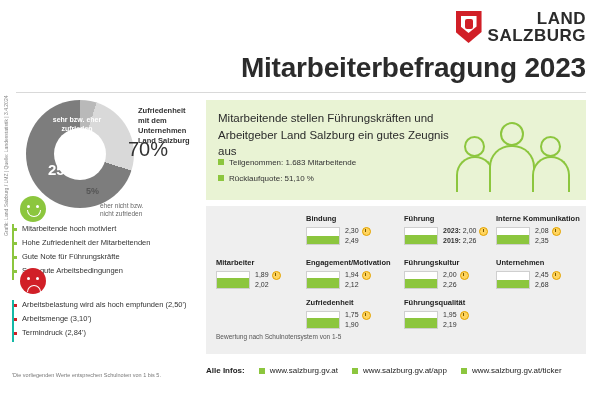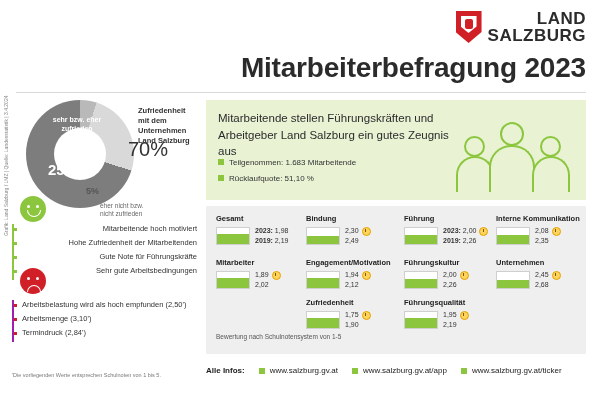--- a/index.html
+++ b/index.html
@@ -33,22 +33,22 @@
 
   .face{position:absolute;width:26px;height:26px;border-radius:50%;}
   .face.happy{left:20px;top:196px;background:#8cc63e;}
   .face.sad{left:20px;top:268px;background:#d11f27;}
   .face .eye{position:absolute;width:3px;height:3px;border-radius:50%;background:#fff;top:9px;}
   .face .eye.l{left:7px;}.face .eye.r{left:16px;}
   .face .mouth{position:absolute;left:7px;top:14px;width:12px;height:6px;border:1.6px solid #fff;border-top:none;border-radius:0 0 12px 12px;}
   .face.sad .mouth{top:17px;border:1.6px solid #fff;border-bottom:none;border-radius:12px 12px 0 0;}
 
   .bullets{position:absolute;left:12px;font-size:7.5px;color:#333;line-height:1.45;}
-  .bullets.pos{top:224px;width:175px;border-left:2px solid #8cc63e;padding-left:8px;text-align:right;}
-  .bullets.neg{top:300px;width:175px;border-left:2px solid #a21caf;padding-left:8px;}
+  .bullets.pos{top:224px;width:175px;border-left:2px solid #8cc63e;padding-left:8px;}
+  .bullets.neg{top:300px;width:175px;border-left:2px solid #14b8a6;padding-left:8px;}
   .bullets li{margin-bottom:3px;list-style:none;position:relative;}
   .bullets ul{margin:0;padding:0;}
   .bullets li:before{content:"";position:absolute;left:-8px;top:4px;width:3px;height:3px;background:#8cc63e;}
   .bullets.neg li:before{background:#d11f27;}
   .footnote{position:absolute;left:12px;top:372px;font-size:5.5px;color:#777;width:190px;}
   .credit{position:absolute;left:3px;top:236px;font-size:5px;color:#888;transform:rotate(-90deg);transform-origin:left top;white-space:nowrap;}
 
   
   .green{position:absolute;left:206px;top:100px;width:380px;height:100px;background:#e9f3d4;}
   .green h2{margin:0;position:absolute;left:12px;top:10px;font-size:11.5px;font-weight:normal;color:#2b2b2b;line-height:1.45;width:240px;}
@@ -151,32 +151,20 @@
       <div class="ppl-body" style="left:0px;top:42px;width:34px;height:34px;"></div>
       <div class="ppl-head" style="left:44px;top:8px;width:20px;height:20px;"></div>
       <div class="ppl-body" style="left:33px;top:31px;width:42px;height:45px;"></div>
       <div class="ppl-head" style="left:84px;top:22px;width:17px;height:17px;"></div>
       <div class="ppl-body" style="left:76px;top:42px;width:34px;height:34px;"></div>
     </div>
   </div>
 
   <div class="grey">
     <div class="note">Bewertung nach Schulnotensystem von 1-5</div>
-  <div class="col" style="left: 10px; top: 8px;">
-        <h3>Gesamt</h3>
-        <div class="row">
-          <span class="barbox">
-            <i style="height: 10px;"></i>
-          </span>
-          <span class="vals">
-            <div><span class="y">2023: </span><span>1,98</span></div>
-            <div><span class="y">2019: </span><span>2,19</span></div>
-          </span>
-        </div>
-      </div>
       <div class="col" style="left: 10px; top: 52px;">
         <h3>Mitarbeiter</h3>
         <div class="row">
           <span class="barbox">
             <i style="height: 10px;"></i>
           </span>
           <span class="vals">
             <div><span>1,89</span><span class="clock"></span></div>
             <div><span>2,02</span></div>
           </span>

